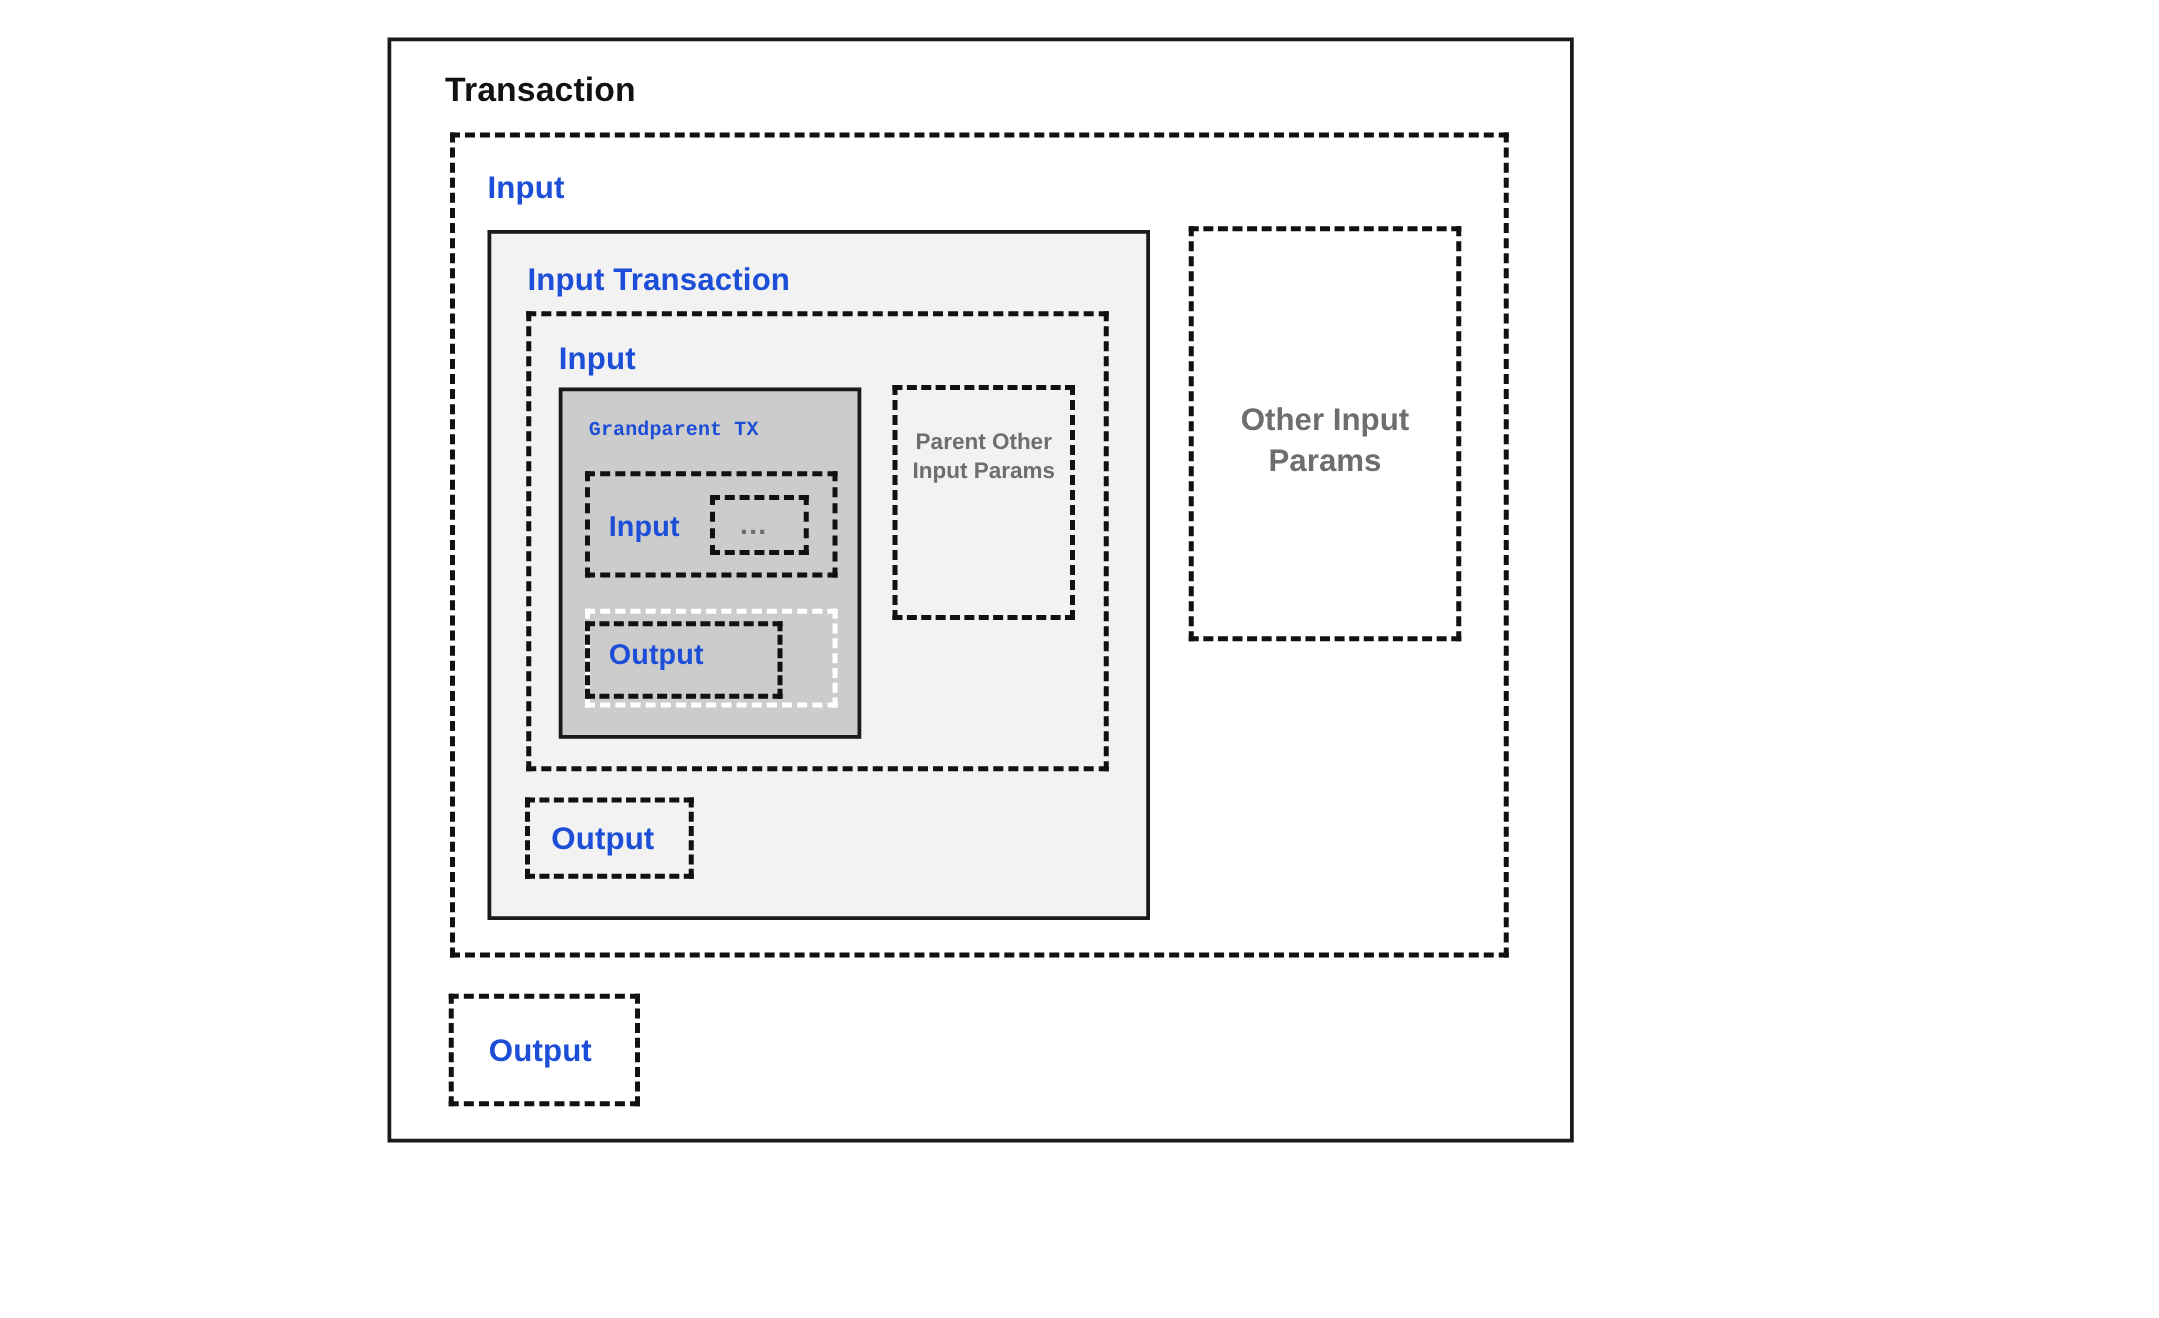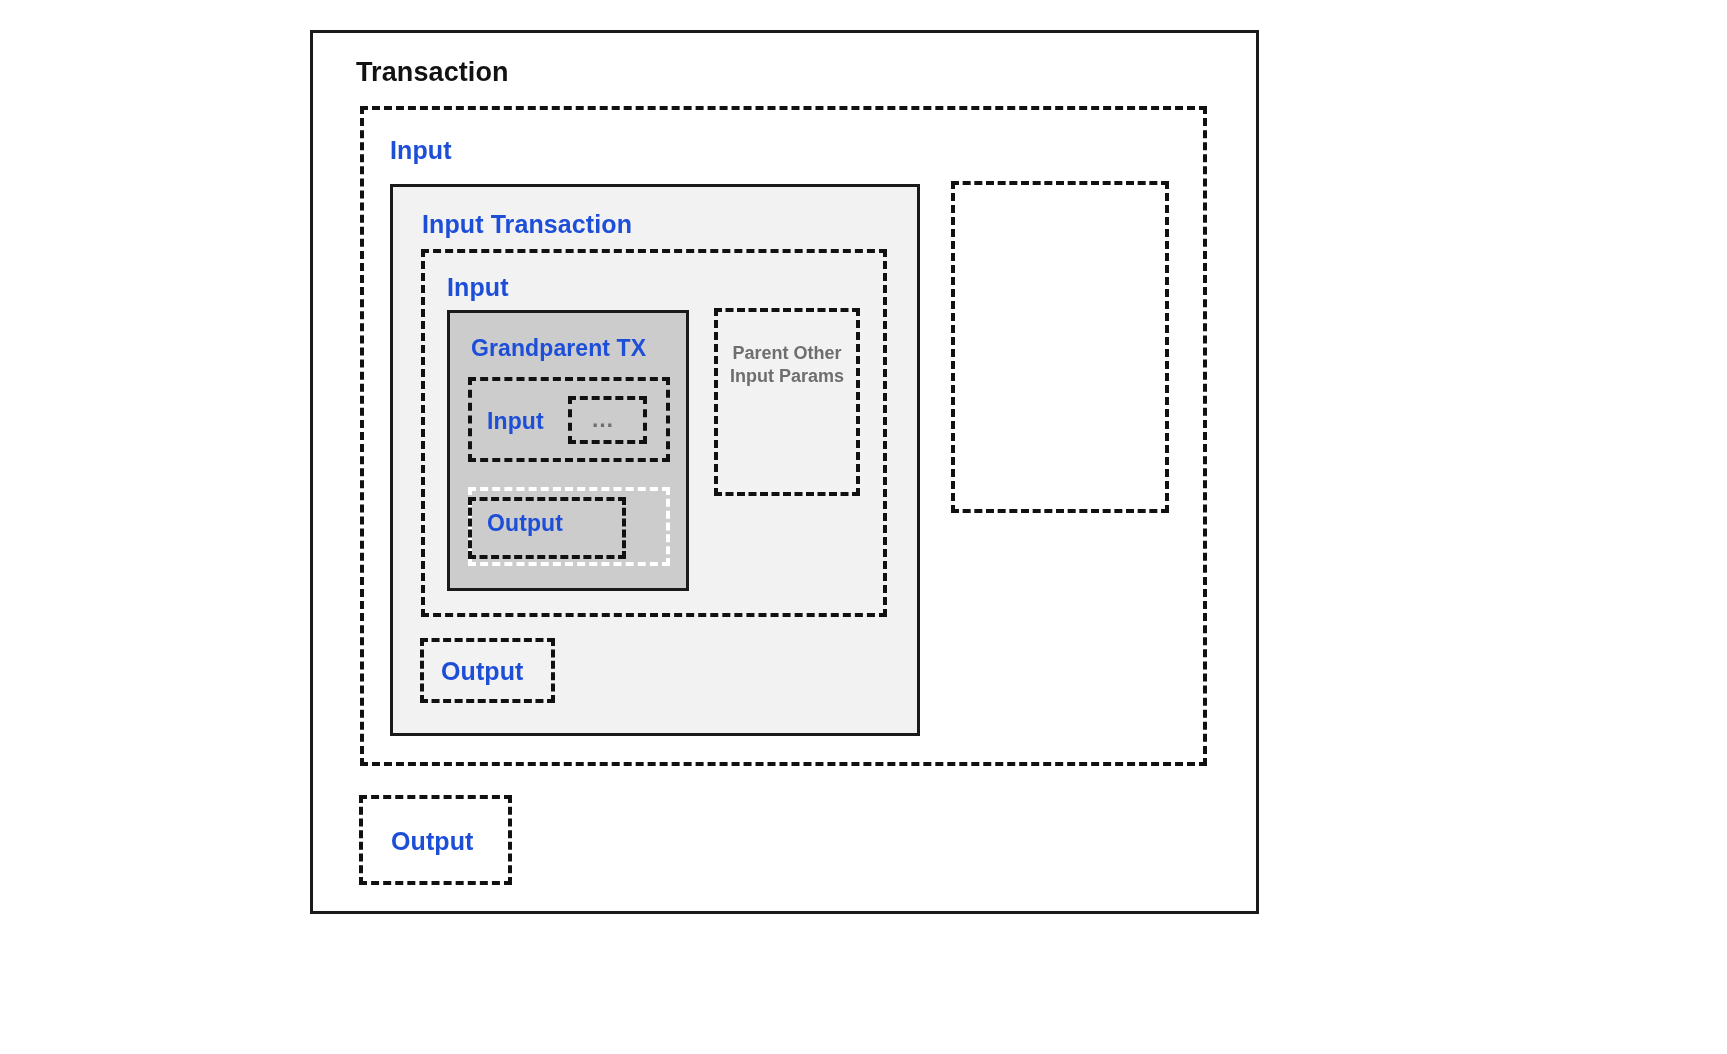--- a/index.html
+++ b/index.html
@@ -103,21 +103,22 @@
 
   
   #grandparent-tx-box {
     left: 447px; top: 310px;
     width: 242px; height: 281px;
     border: 3px solid #1a1a1a;
     background: #cccccc;
   }
   #grandparent-tx-title {
     left: 471px; top: 335px;
-    font-size: 23px;
+    font-size: 16px;
+    font-family: Liberation Mono, monospace;
   }
 
   
   #gp-input-box {
     left: 468px; top: 377px;
     width: 202px; height: 85px;
   }
   #gp-input-title {
     left: 487px; top: 408px;
     font-size: 23px;
@@ -233,18 +234,19 @@
   <div class="box dashed-box" id="parent-other-params-box"></div>
 
   <div class="label-center" id="parent-other-params-label">Parent Other Input Params</div>
 
   <div class="box dashed-box" id="parent-output-box"></div>
 
   <div class="label label-gray" id="parent-output-title">Output</div>
 
   <div class="box dashed-box" id="other-input-params-box"></div>
 
+  <div class="label-center" id="other-input-params-label">Other Input Params</div>
 
   <div class="box dashed-box" id="tx-output-box"></div>
 
   <div class="label label-gray" id="tx-output-title">Output</div>
 
 </div>
 
 </body></html>

